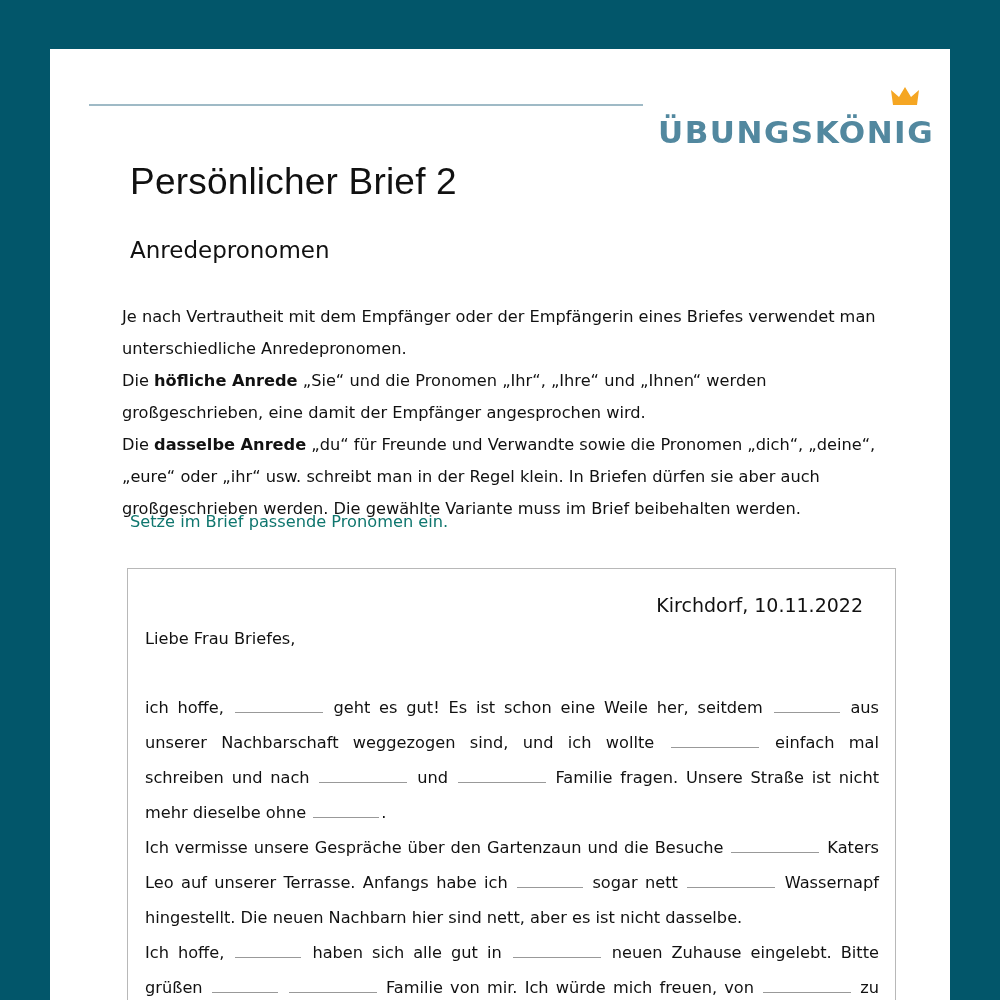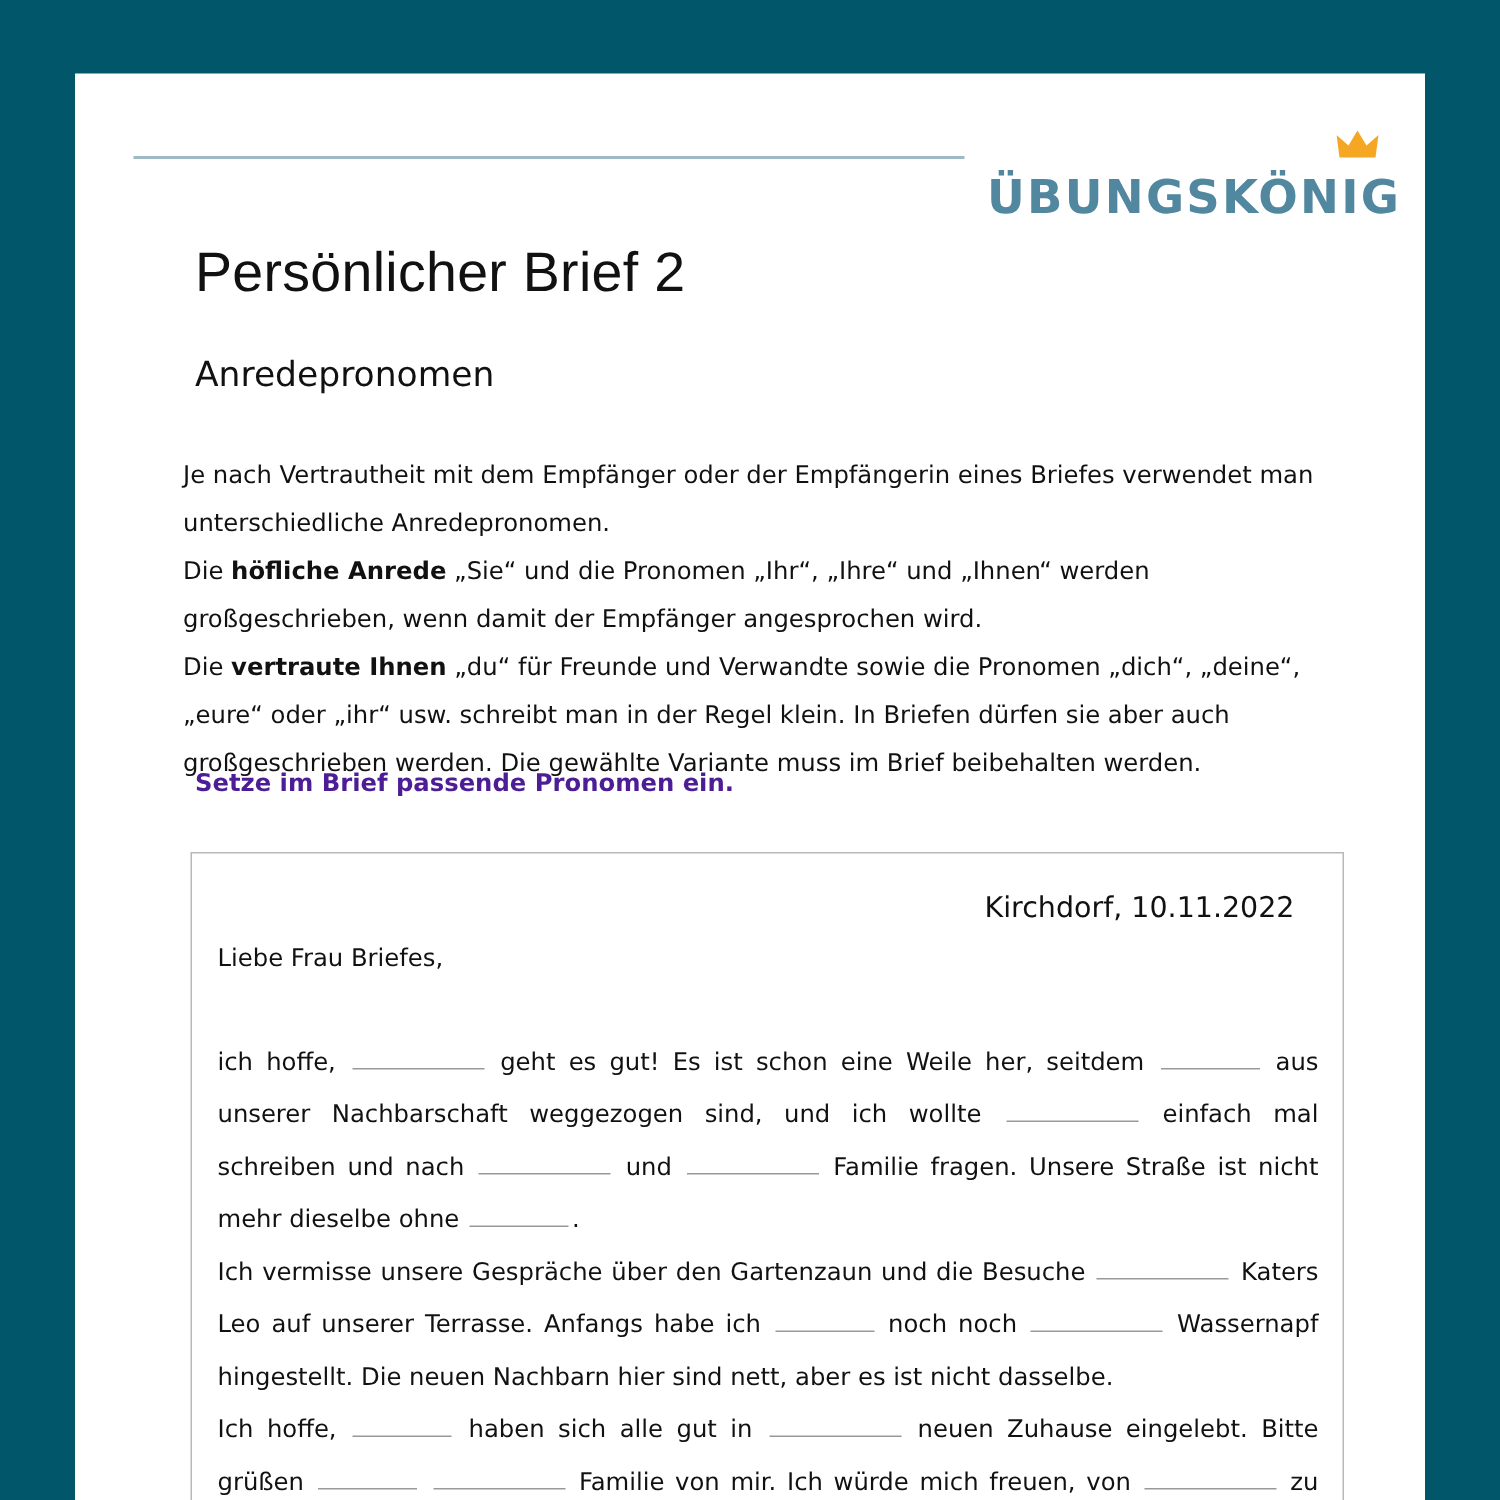--- a/index.html
+++ b/index.html
@@ -34,21 +34,21 @@
     font-size:23px; color:#111;
   }
   .intro {
     position:absolute; left:72px; top:252px; width:760px;
     font-size:16.2px; line-height:32px; color:#111;
   }
   .intro p { margin:0; }
   .intro b { font-weight:bold;margin-top:28px; }
   .task {
     position:absolute; left:80px; top:463px;
-    font-size:16.2px; color:#4c1d95;font-weight:bold;
+    font-size:16.2px; color:#0f766e;
   }
   .letter {
     position:absolute; left:77px; top:519px; width:767px; height:520px;
     border:1.5px solid #b8b8b8; background:#fff;
   }
   .date {
     position:absolute; right:32px; top:25px;
     font-size:19px;
   }
   .greeting {
@@ -73,22 +73,22 @@
   <div class="logo">ÜBUNGSKÖNIG</div>
   <svg class="crown" width="30" height="20" viewBox="0 0 30 20">
     <polygon points="2,18 0,3 8,10 14,0 20,10 28,3 26,18" fill="#f5a623"></polygon>
   </svg>
 
   <h1 class="title" style="margin:0">Persönlicher Brief 2</h1>
   <h2 class="subtitle" style="margin:0;font-weight:normal">Anredepronomen</h2>
 
   <div class="intro">
     <p>Je nach Vertrautheit mit dem Empfänger oder der Empfängerin eines Briefes verwendet man unterschiedliche Anredepronomen.</p>
-    <p><span>Die </span><b>höfliche Anrede</b><span> „Sie“ und die Pronomen „Ihr“, „Ihre“ und „Ihnen“ werden großgeschrieben, wenn damit der Empfänger angesprochen wird.</span></p>
-    <p><span>Die </span><b>vertraute Ihnen</b><span> „du“ für Freunde und Verwandte sowie die Pronomen „dich“, „deine“, „eure“ oder „ihr“ usw. schreibt man in der Regel klein. In Briefen dürfen sie aber auch großgeschrieben werden. Die gewählte Variante muss im Brief beibehalten werden.</span></p>
+    <p><span>Die </span><b>höfliche Anrede</b><span> „Sie“ und die Pronomen „Ihr“, „Ihre“ und „Ihnen“ werden großgeschrieben, eine damit der Empfänger angesprochen wird.</span></p>
+    <p><span>Die </span><b>dasselbe Anrede</b><span> „du“ für Freunde und Verwandte sowie die Pronomen „dich“, „deine“, „eure“ oder „ihr“ usw. schreibt man in der Regel klein. In Briefen dürfen sie aber auch großgeschrieben werden. Die gewählte Variante muss im Brief beibehalten werden.</span></p>
   </div>
 
   <div class="task">Setze im Brief passende Pronomen ein.</div>
 
   <div class="letter">
     <div class="date">Kirchdorf, 10.11.2022</div>
     <div class="greeting">Liebe Frau Briefes,</div>
     <div class="body">
       <p>
         <span>ich hoffe,</span>
@@ -102,21 +102,21 @@
         <span>und</span>
         <span class="gap g88"></span>
         <span>Familie fragen. Unsere Straße ist nicht mehr dieselbe ohne</span>
         <span class="gap g66"></span><span>.</span>
       </p>
       <p>
         <span>Ich vermisse unsere Gespräche über den Gartenzaun und die Besuche</span>
         <span class="gap g88"></span>
         <span>Katers Leo auf unserer Terrasse. Anfangs habe ich</span>
         <span class="gap g66"></span>
-        <span>noch noch</span>
+        <span>sogar nett</span>
         <span class="gap g88"></span>
         <span>Wassernapf hingestellt. Die neuen Nachbarn hier sind nett, aber es ist nicht dasselbe.</span>
       </p>
       <p>
         <span>Ich hoffe,</span>
         <span class="gap g66"></span>
         <span>haben sich alle gut in</span>
         <span class="gap g88"></span>
         <span>neuen Zuhause eingelebt. Bitte grüßen</span>
         <span class="gap g66"></span>

